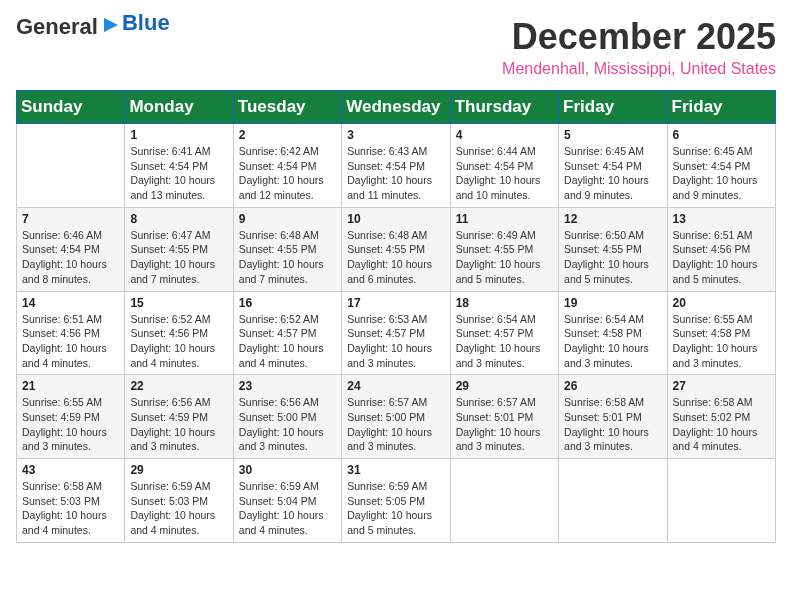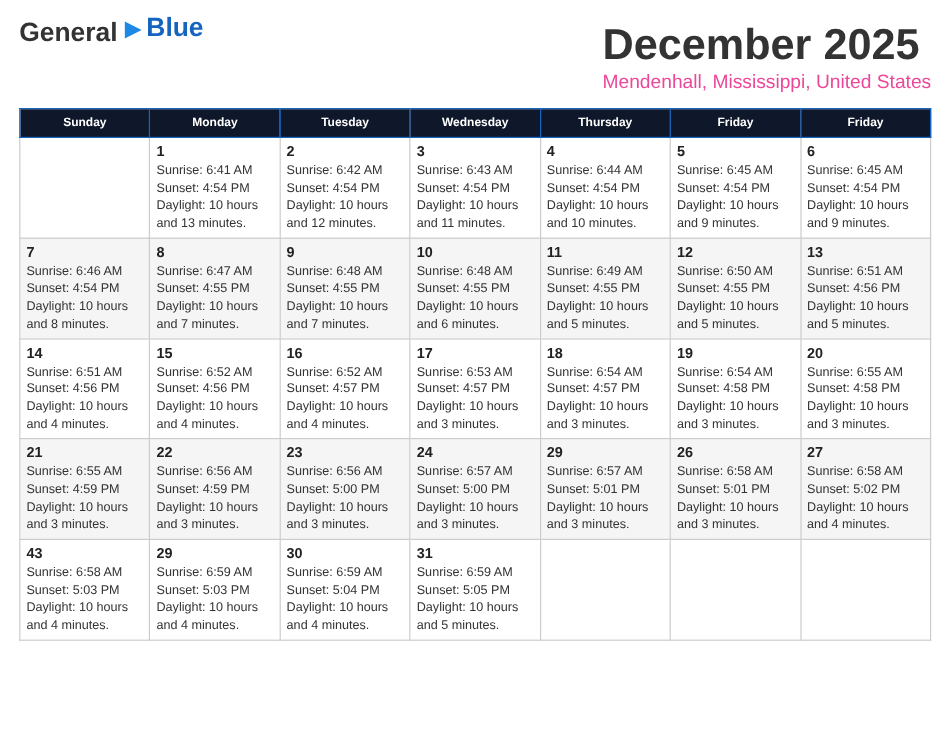--- a/index.html
+++ b/index.html
@@ -21,42 +21,43 @@
       flex-direction: row;
       align-items: flex-start;
     }
     .logo-text {
       font-size: 22px;
       font-weight: bold;
       color: #333;
       line-height: 1;
     }
     .title-section {
+      text-align: right;
     }
     .month-title {
       font-size: 36px;
       font-weight: bold;
       color: #333;
     }
     .location-title {
       font-size: 16px;
       color: #ec4899;
       margin-top: 2px;
     }
     .calendar {
       width: 100%;
       border-collapse: collapse;
       font-size: 11px;
     }
     .calendar th {
-      background: #0f172a;
+      background: #15803d;
       color: #fff;
       padding: 6px 4px;
-      text-align: center;
-      font-size: 10px;
+      text-align: left;
+      font-size: 17px;
       font-weight: bold;
       border: 1px solid #1565c0;
     }
     .calendar td {
       border: 1px solid #ccc;
       padding: 4px 5px;
       vertical-align: top;
       width: calc(100% / 7);
       height: 80px;
       background: #fff;

